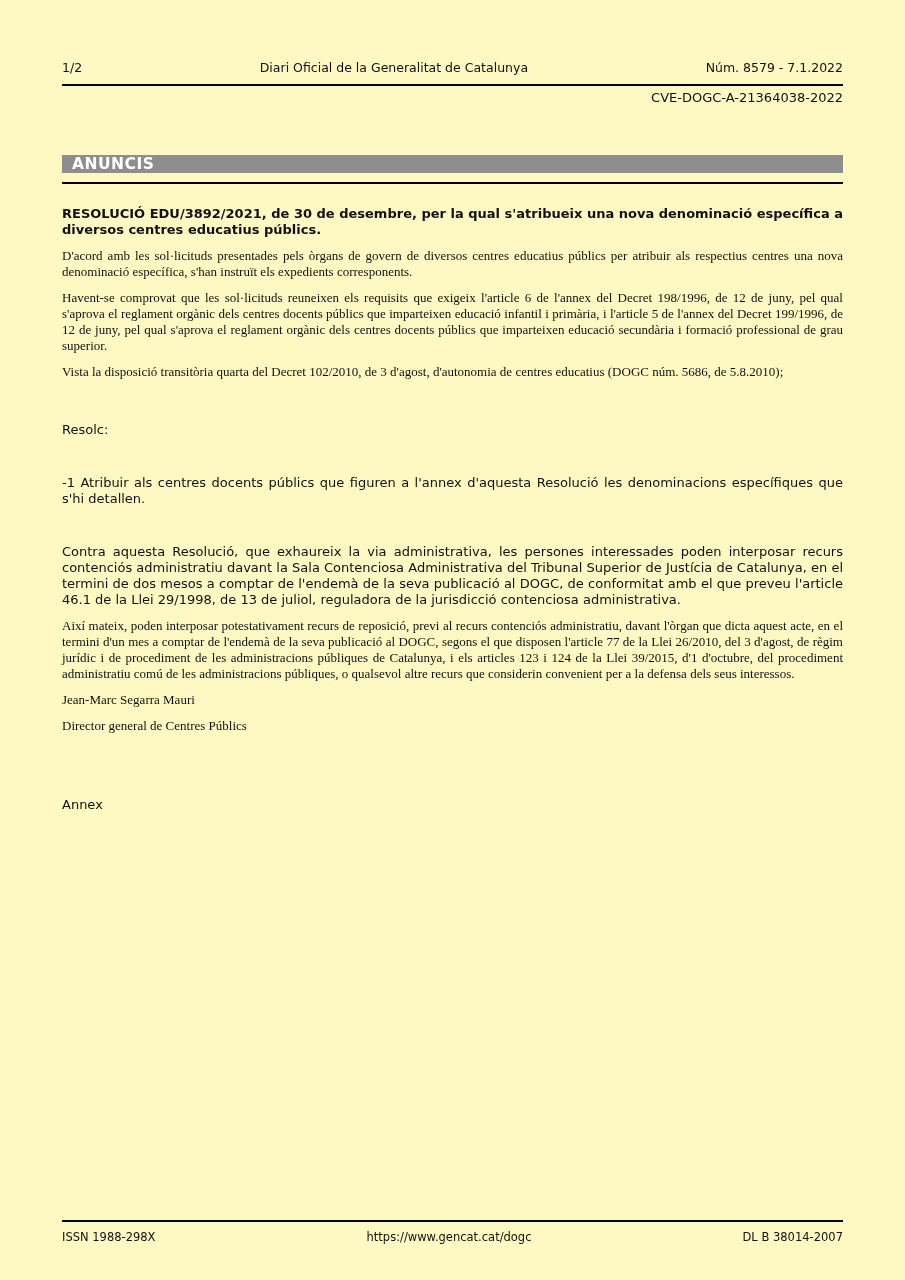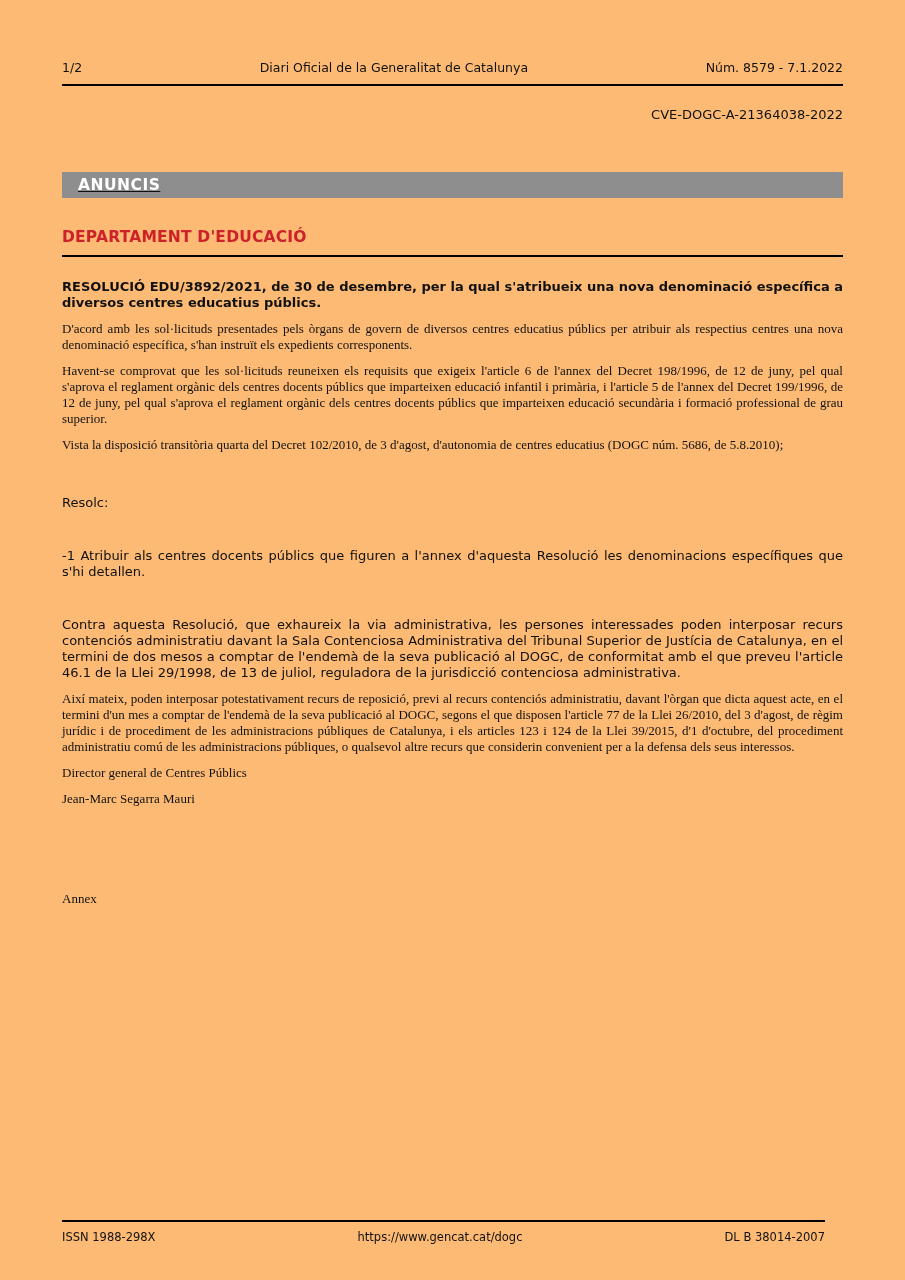--- a/index.html
+++ b/index.html
@@ -4,48 +4,47 @@
 <style>
   * { margin: 0; padding: 0; box-sizing: border-box; }
   html, body { background: #ffffff; }
   body {
     font-family: "DejaVu Sans", "Liberation Sans", sans-serif;
     color: #111111;
   }
   .page {
     width: 905px;
     height: 1280px;
-    background: #fdba74;
+    background: #fef9c3;
     position: relative;
     padding: 60px 62px 0 62px;
     overflow: hidden;
   }
   .doc-header {
     display: flex;
     justify-content: space-between;
     align-items: baseline;
     font-size: 12.5px;
   }
   .header-rule {
     border-bottom: 2px solid #000000;
     margin-top: 9px;
   }
   .cve {
     text-align: right;
     font-size: 13px;
-    margin-top: 21px;
+    margin-top: 4px;
   }
   .banner {
     margin-top: 50px;
     background: #8e8e8e;
-    height: 26px;
+    height: 18px;
     display: flex;
     align-items: center;
-    padding-left: 16px;
-    text-decoration: underline;
+    padding-left: 10px;
   }
   .banner-label {
     color: #ffffff;
     font-weight: bold;
     font-size: 15.5px;
     letter-spacing: 0.5px;
   }
   .department {
     margin-top: 30px;
     color: #cc2229;
@@ -62,25 +61,25 @@
     line-height: 16px;
     text-align: justify;
   }
   .res-title {
     font-weight: bold;
     margin-top: 22px;
   }
   .gap-sm { margin-top: 10px; font-family: Liberation Serif, serif; }
   .gap-md { margin-top: 42px; }
   .gap-lg { margin-top: 37px; }
-  .gap-xl { margin-top: 84px; font-family: Liberation Serif, serif; }
+  .gap-xl { margin-top: 63px; }
   .doc-footer {
     position: absolute;
     left: 62px;
-    right: 80px;
+    right: 62px;
     bottom: 36px;
     border-top: 2px solid #000000;
     padding-top: 8px;
     display: flex;
     justify-content: space-between;
     align-items: baseline;
     font-size: 11.5px;
   }
 </style>
 </head>
@@ -95,34 +94,33 @@
   </header>
 
   <div class="header-rule"></div>
 
   <div class="cve">CVE-DOGC-A-21364038-2022</div>
 
   <div class="banner">
     <span class="banner-label">ANUNCIS</span>
   </div>
 
-  <h1 class="department">DEPARTAMENT D'EDUCACIÓ</h1>
   <div class="dept-rule"></div>
 
   <div class="body-text">
     <p class="res-title">RESOLUCIÓ EDU/3892/2021, de 30 de desembre, per la qual s'atribueix una nova denominació específica a diversos centres educatius públics.</p>
     <p class="gap-sm">D'acord amb les sol·licituds presentades pels òrgans de govern de diversos centres educatius públics per atribuir als respectius centres una nova denominació específica, s'han instruït els expedients corresponents.</p>
     <p class="gap-sm">Havent-se comprovat que les sol·licituds reuneixen els requisits que exigeix l'article 6 de l'annex del Decret 198/1996, de 12 de juny, pel qual s'aprova el reglament orgànic dels centres docents públics que imparteixen educació infantil i primària, i l'article 5 de l'annex del Decret 199/1996, de 12 de juny, pel qual s'aprova el reglament orgànic dels centres docents públics que imparteixen educació secundària i formació professional de grau superior.</p>
     <p class="gap-sm">Vista la disposició transitòria quarta del Decret 102/2010, de 3 d'agost, d'autonomia de centres educatius (DOGC núm. 5686, de 5.8.2010);</p>
     <p class="gap-md">Resolc:</p>
     <p class="gap-lg">-1 Atribuir als centres docents públics que figuren a l'annex d'aquesta Resolució les denominacions específiques que s'hi detallen.</p>
     <p class="gap-lg">Contra aquesta Resolució, que exhaureix la via administrativa, les persones interessades poden interposar recurs contenciós administratiu davant la Sala Contenciosa Administrativa del Tribunal Superior de Justícia de Catalunya, en el termini de dos mesos a comptar de l'endemà de la seva publicació al DOGC, de conformitat amb el que preveu l'article 46.1 de la Llei 29/1998, de 13 de juliol, reguladora de la jurisdicció contenciosa administrativa.</p>
     <p class="gap-sm">Així mateix, poden interposar potestativament recurs de reposició, previ al recurs contenciós administratiu, davant l'òrgan que dicta aquest acte, en el termini d'un mes a comptar de l'endemà de la seva publicació al DOGC, segons el que disposen l'article 77 de la Llei 26/2010, del 3 d'agost, de règim jurídic i de procediment de les administracions públiques de Catalunya, i els articles 123 i 124 de la Llei 39/2015, d'1 d'octubre, del procediment administratiu comú de les administracions públiques, o qualsevol altre recurs que considerin convenient per a la defensa dels seus interessos.</p>
+    <p class="gap-sm">Jean-Marc Segarra Mauri</p>
     <p class="gap-sm">Director general de Centres Públics</p>
-    <p class="gap-sm">Jean-Marc Segarra Mauri</p>
     <p class="gap-xl">Annex</p>
   </div>
 
   <footer class="doc-footer">
     <span>ISSN 1988-298X</span>
     <span>https://www.gencat.cat/dogc</span>
     <span>DL B 38014-2007</span>
   </footer>
 
 </div>

